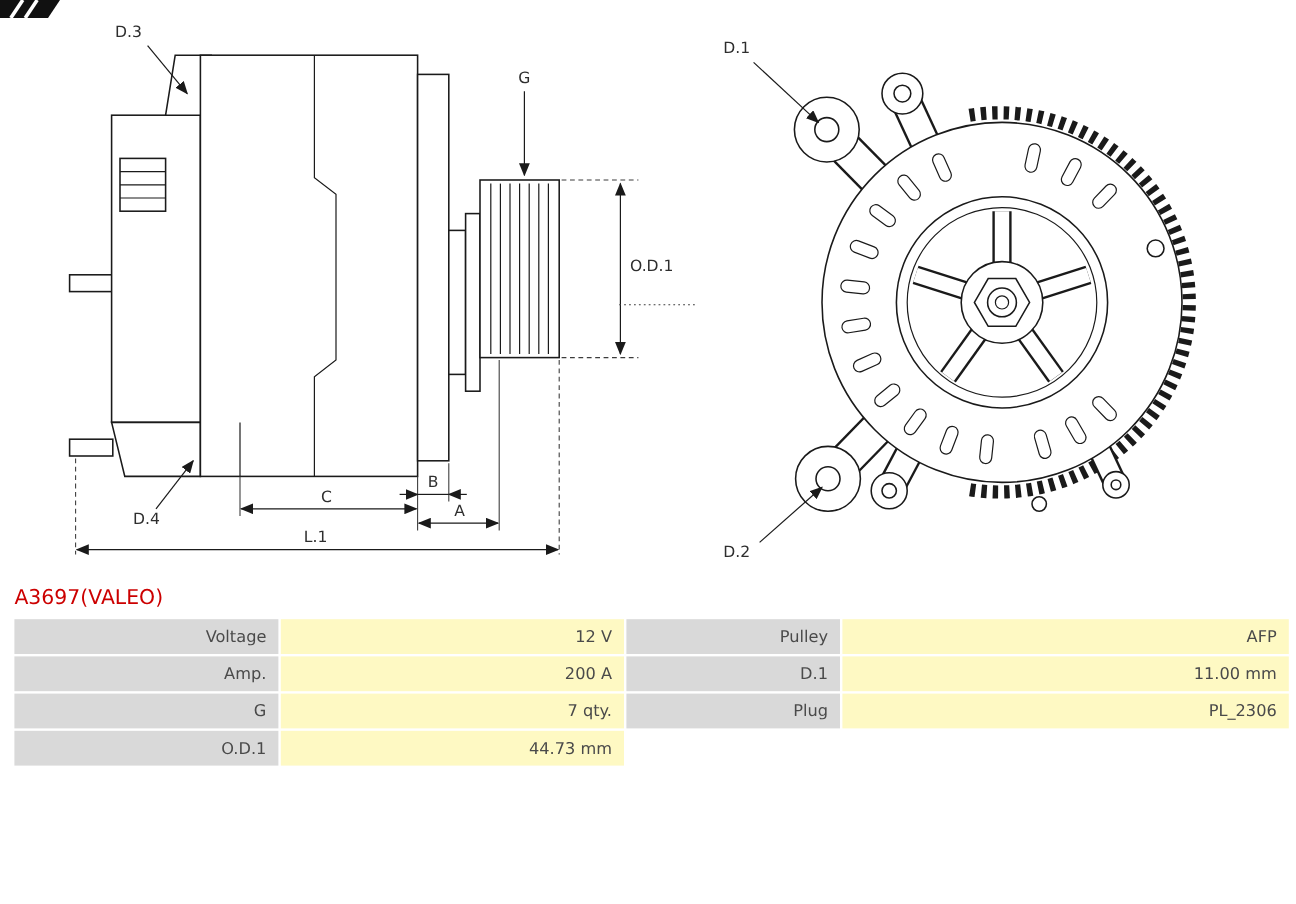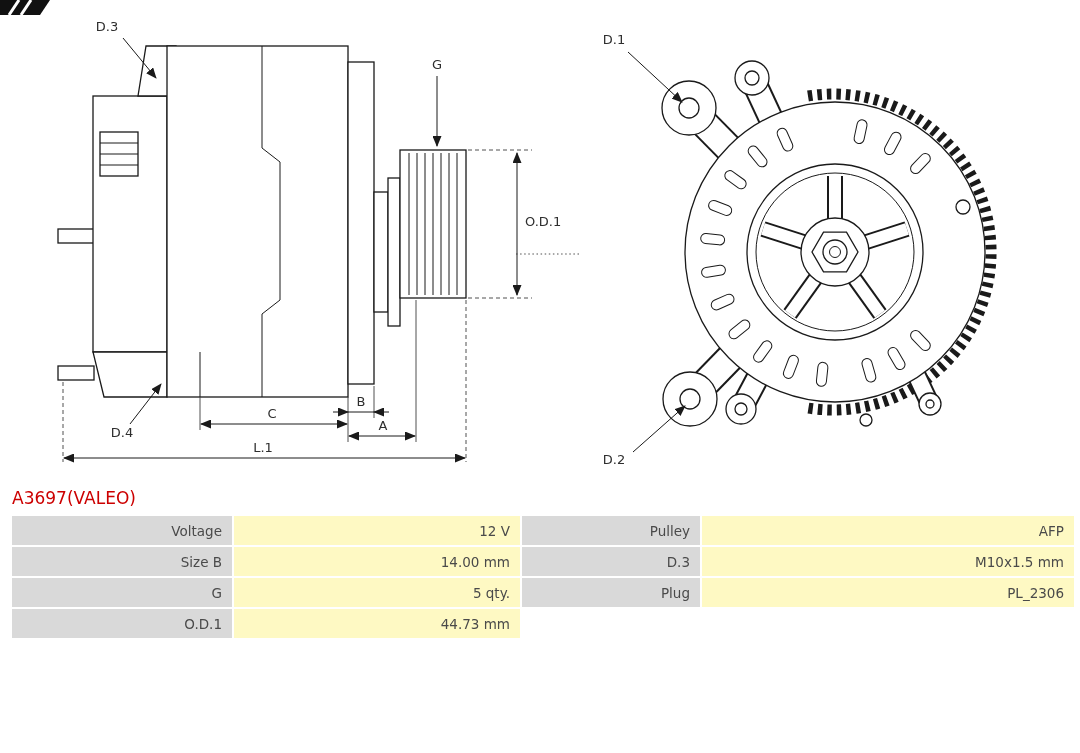--- a/index.html
+++ b/index.html
@@ -210,28 +210,28 @@
       <col style="width:372px">
   </colgroup>
   <tbody>
     <tr>
       <td class="lbl">Voltage</td>
       <td class="val">12 V</td>
       <td class="lbl">Pulley</td>
       <td class="val">AFP</td>
     </tr>
     <tr>
-      <td class="lbl">Size B</td>
-      <td class="val">14.00 mm</td>
-      <td class="lbl">D.3</td>
-      <td class="val">M10x1.5 mm</td>
+      <td class="lbl">Amp.</td>
+      <td class="val">200 A</td>
+      <td class="lbl">D.1</td>
+      <td class="val">11.00 mm</td>
     </tr>
     <tr>
       <td class="lbl">G</td>
-      <td class="val">5 qty.</td>
+      <td class="val">7 qty.</td>
       <td class="lbl">Plug</td>
       <td class="val">PL_2306</td>
     </tr>
     <tr>
       <td class="lbl">O.D.1</td>
       <td class="val">44.73 mm</td>
       <td class="blank"></td>
       <td class="blank"></td>
     </tr>
   </tbody>

